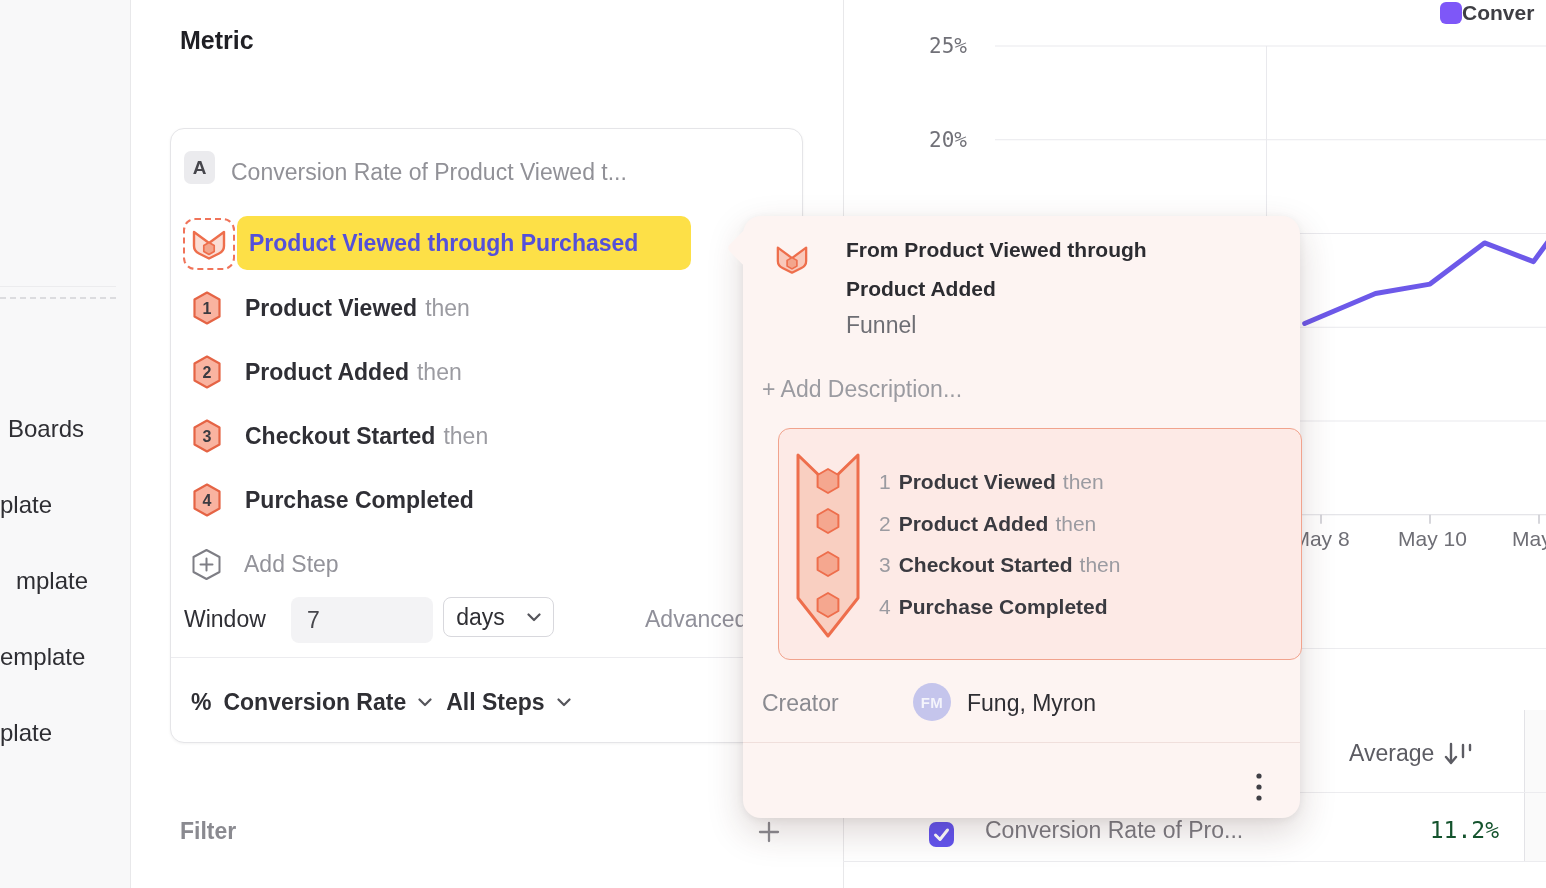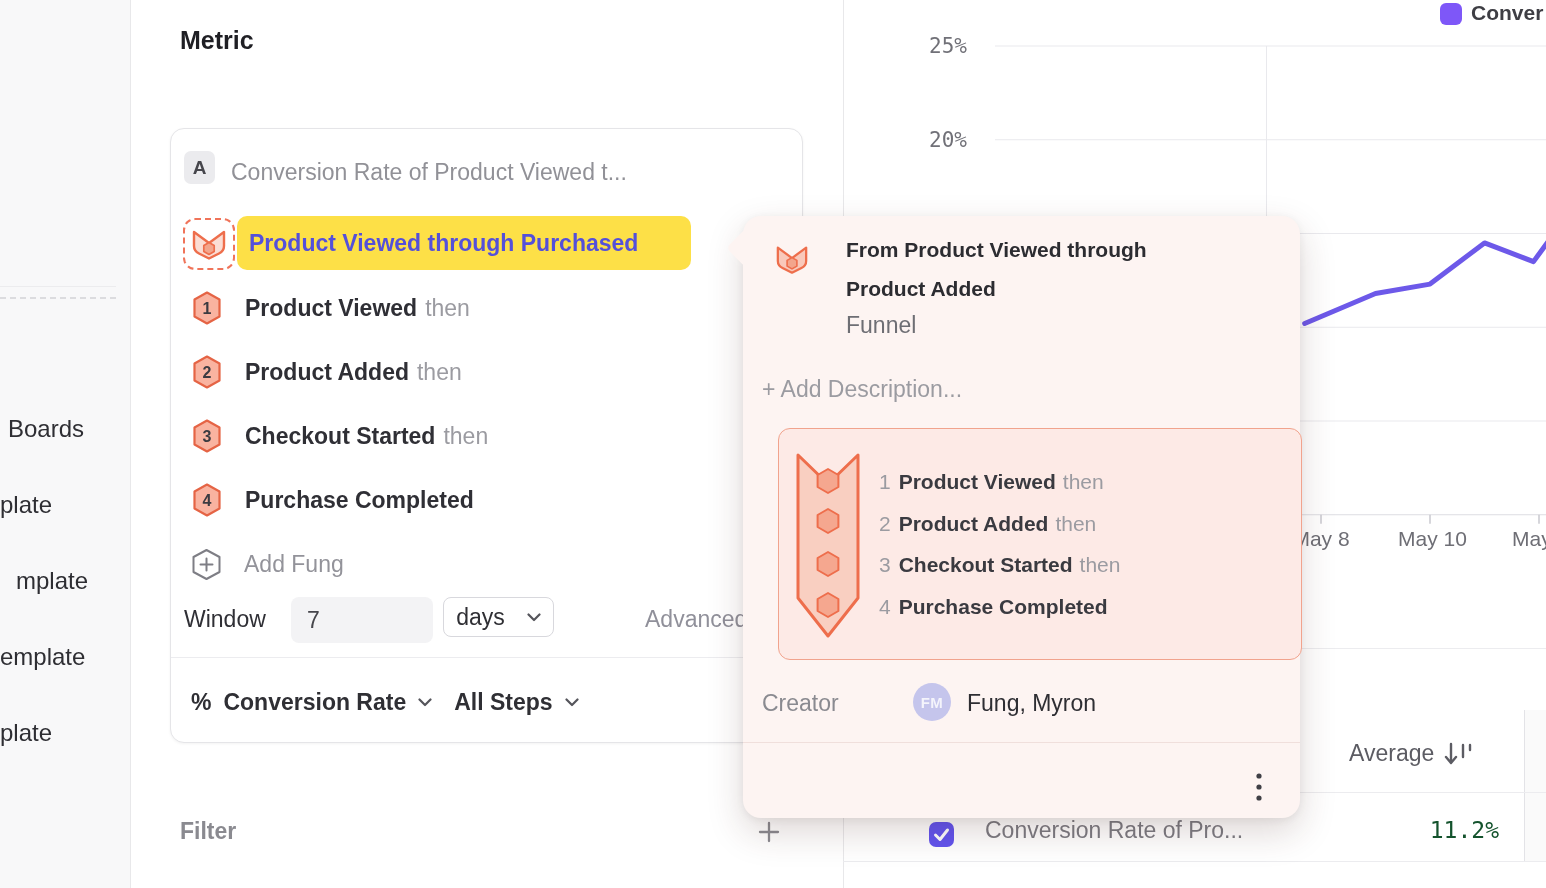--- a/index.html
+++ b/index.html
@@ -38,21 +38,21 @@
   .card-divider{left:0;top:528px;width:100%;border-top:1px solid #ececef;}
   .measure-row{left:20px;top:556px;height:34px;display:flex;align-items:center;gap:12px;
     font-size:23px;font-weight:600;color:#2f2f34;}
   .chev{color:#55555b;display:inline-flex;}
   .filter-label{left:180px;top:818px;font-size:23px;font-weight:700;color:#8a8a90;}
   
   .panel-border{left:843px;top:0;width:1px;height:888px;background:#e8e8ea;}
   #chart-svg{position:absolute;left:0;top:0;pointer-events:none;z-index:1;}
   .ytick{width:60px;text-align:right;font-family:"DejaVu Sans Mono",monospace;font-size:21px;color:#717178;z-index:1;}
   .xtick{top:527px;font-size:21px;color:#6e6e75;text-align:center;white-space:nowrap;z-index:1;}
-  .legend{left:1440px;top:1px;display:flex;align-items:flex-end;gap:9px;z-index:1;white-space:nowrap;}
+  .legend{left:1440px;top:1px;display:flex;align-items:center;z-index:1;white-space:nowrap;}
   .legend-swatch{width:22px;height:22px;border-radius:6px;background:#7e57f8;}
   .legend-label{font-size:21px;font-weight:600;color:#3e3e44;}
   
   .tbl-line{background:#ececef;height:1px;z-index:1;}
   .col-strip{left:1525px;top:710px;width:21px;height:151px;background:#fafafa;z-index:1;}
   .col-sep{left:1524px;top:710px;width:1px;height:151px;background:#e3e3e7;z-index:1;}
   .avg-header{left:1349px;top:740px;font-size:23px;color:#5c5c63;z-index:1;cursor:pointer;display:flex;gap:8px;align-items:center;}
   .row-check{left:929px;top:822px;width:25px;height:25px;background:#6254ef;border-radius:7px;z-index:1;cursor:pointer;
     display:flex;align-items:center;justify-content:center;}
   .row-label{left:985px;top:817px;font-size:23px;color:#7c7c83;white-space:nowrap;z-index:1;}
@@ -183,21 +183,21 @@
         <polygon points="15,1.5 27.5,8.5 27.5,25.5 15,32.5 2.5,25.5 2.5,8.5" fill="#f9b3a0" stroke="#e56445" stroke-width="2.2" stroke-linejoin="round"></polygon>
         <text x="15" y="22.5" text-anchor="middle" font-size="16" font-weight="bold" fill="#3b3b41">4</text>
       </svg>
       <div class="step-text"><span class="step-name">Purchase Completed</span><span class="step-suffix"></span></div>
     </div>
 
     <svg class="abs" style="left:20px;top:419px;" width="31" height="33" viewBox="0 0 31 33">
       <polygon points="15.5,2 28.5,9 28.5,24 15.5,31 2.5,24 2.5,9" fill="none" stroke="#7e7e85" stroke-width="2" stroke-linejoin="round"></polygon>
       <path d="M15.5 10.5 V22.5 M9.5 16.5 H21.5" stroke="#7e7e85" stroke-width="2" stroke-linecap="round"></path>
     </svg>
-    <div class="abs addstep-text">Add Fung</div>
+    <div class="abs addstep-text">Add Step</div>
 
     <div class="abs window-label">Window</div>
     <div class="abs window-input">7</div>
     <div class="abs days-select">
       <span>days</span>
       <span class="chev">
         <svg width="14" height="9" viewBox="0 0 14 9">
             <path d="M1.5 1.5 L7 7 L12.5 1.5" stroke="#55555b" stroke-width="2.2" fill="none" stroke-linecap="round" stroke-linejoin="round"></path>
           </svg>
       </span>
@@ -207,21 +207,21 @@
     <div class="abs card-divider"></div>
 
     <div class="abs measure-row">
       <span>%</span>
       <span>Conversion Rate</span>
       <span class="chev">
         <svg width="14" height="9" viewBox="0 0 14 9">
             <path d="M1.5 1.5 L7 7 L12.5 1.5" stroke="#55555b" stroke-width="2.2" fill="none" stroke-linecap="round" stroke-linejoin="round"></path>
           </svg>
       </span>
-      <span style="margin-left:10px;">All Steps</span>
+      <span style="margin-left:2px;">All Steps</span>
       <span class="chev">
         <svg width="14" height="9" viewBox="0 0 14 9">
             <path d="M1.5 1.5 L7 7 L12.5 1.5" stroke="#55555b" stroke-width="2.2" fill="none" stroke-linecap="round" stroke-linejoin="round"></path>
           </svg>
       </span>
     </div>
   </div>
 
   <div class="abs filter-label">Filter</div>
   <svg class="abs plus-icon" width="26" height="26" viewBox="0 0 26 26">

